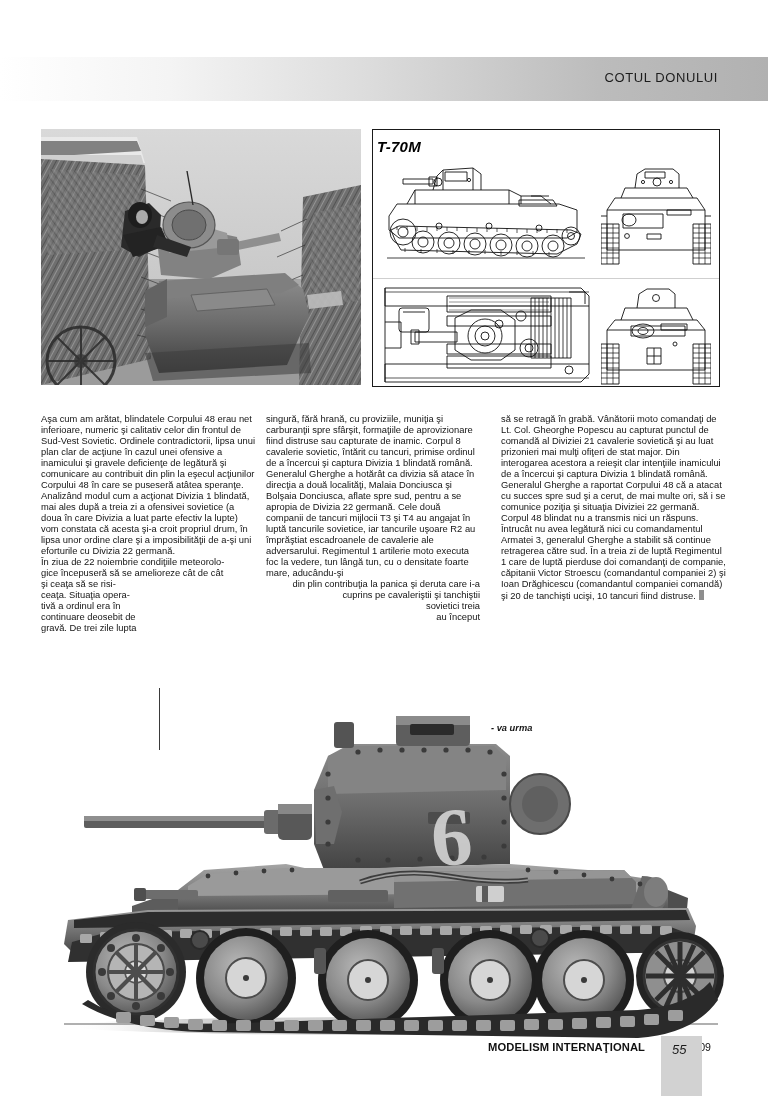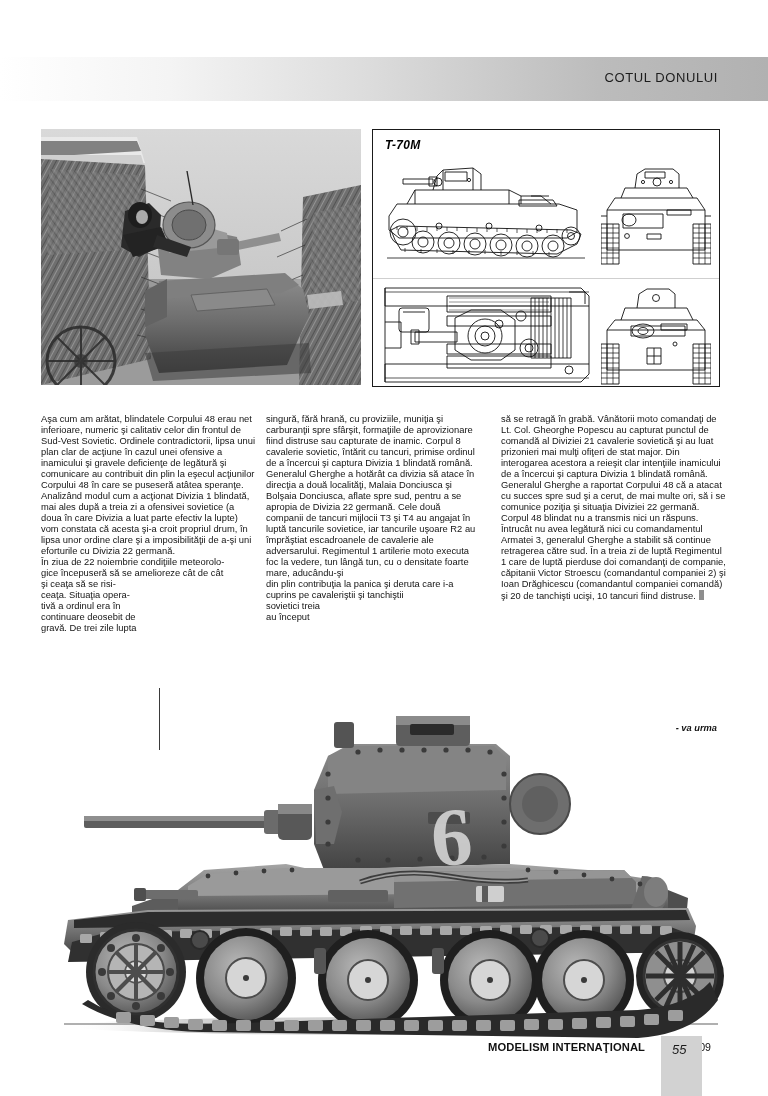--- a/index.html
+++ b/index.html
@@ -53,23 +53,23 @@
     left: 372px;
     top: 129px;
     width: 346px;
     height: 256px;
     border: 1.3px solid #1a1a1a;
     background: #ffffff;
     overflow: hidden;
   }
   #blueprint-label {
     position: absolute;
-    left: 12px;
+    left: 4px;
     top: 8px;
-    font-size: 12px;
+    font-size: 15px;
     font-style: italic;
     font-weight: bold;
     letter-spacing: 0.3px;
     color: #000;
     z-index: 4;
   }
   #blueprint-divider {
     position: absolute;
     left: 0;
     top: 148px;
@@ -91,31 +91,30 @@
   }
   #col1 { left: 41px; width: 214px; }
   #col2 { left: 266px; width: 214px; }
   #col3 { left: 501px; width: 226px; }
 
   .col p { margin: 0; }
 
   
   .narrow-1 { width: 120px; }
   
-  .taper { text-align: left; }
+  .taper { text-align: right; }
   .t1 { width: 214px; }
   .t2 { width: 214px; }
   .t3 { width: 214px; }
 
   #va-urma {
     position: absolute;
     left: 491px;
     top: 723px;
     width: 226px;
-    text-align: right;
     font-size: 9.3px;
     font-style: italic;
     font-weight: bold;
     color: #141414;
   }
   .endmark {
     display: inline-block;
     width: 5px;
     height: 10px;
     background: #8e8e8e;

